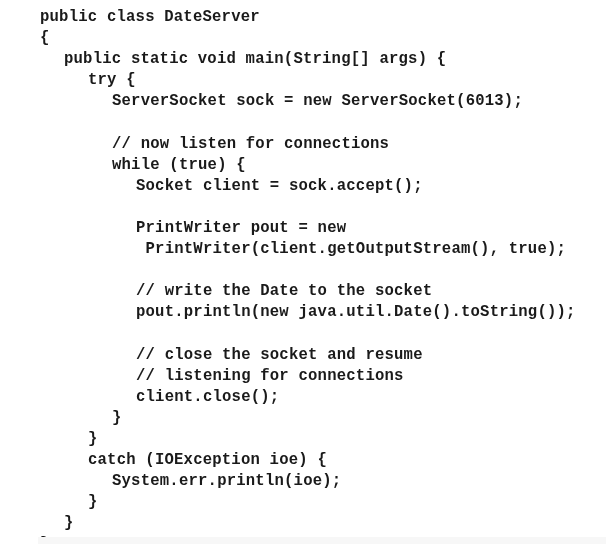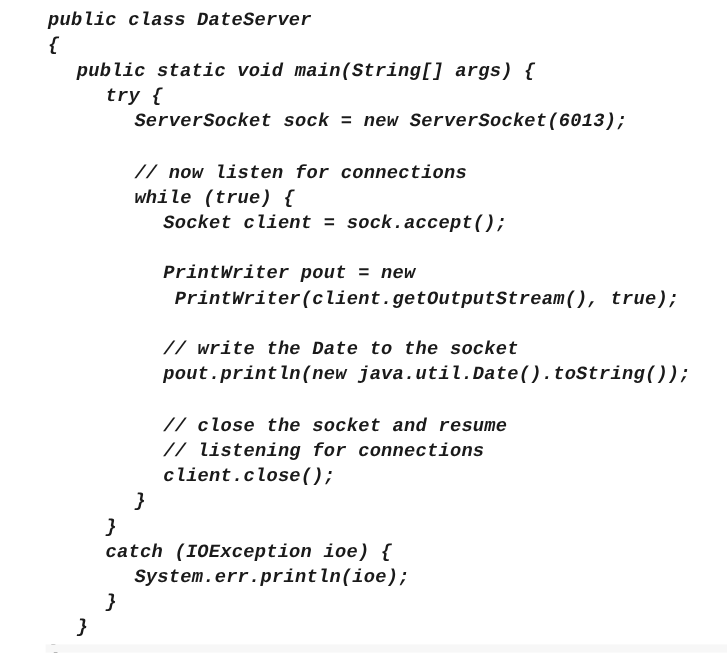--- a/index.html
+++ b/index.html
@@ -21,21 +21,20 @@
       font-family: "Liberation Mono", "DejaVu Sans Mono", monospace;
       font-size: 15.6px;
       font-weight: bold;
       color: #1a1a1a;
       letter-spacing: 0.2px;
     }
     .code-line {
       height: 21.1px;
       line-height: 21.1px;
       white-space: pre;
-      font-style: italic;
     }
     .code-line.blank {
       height: 21.1px;
     }
     .bottom-band {
       position: absolute;
       left: 38px;
       top: 537px;
       width: 568px;
       height: 7px;

